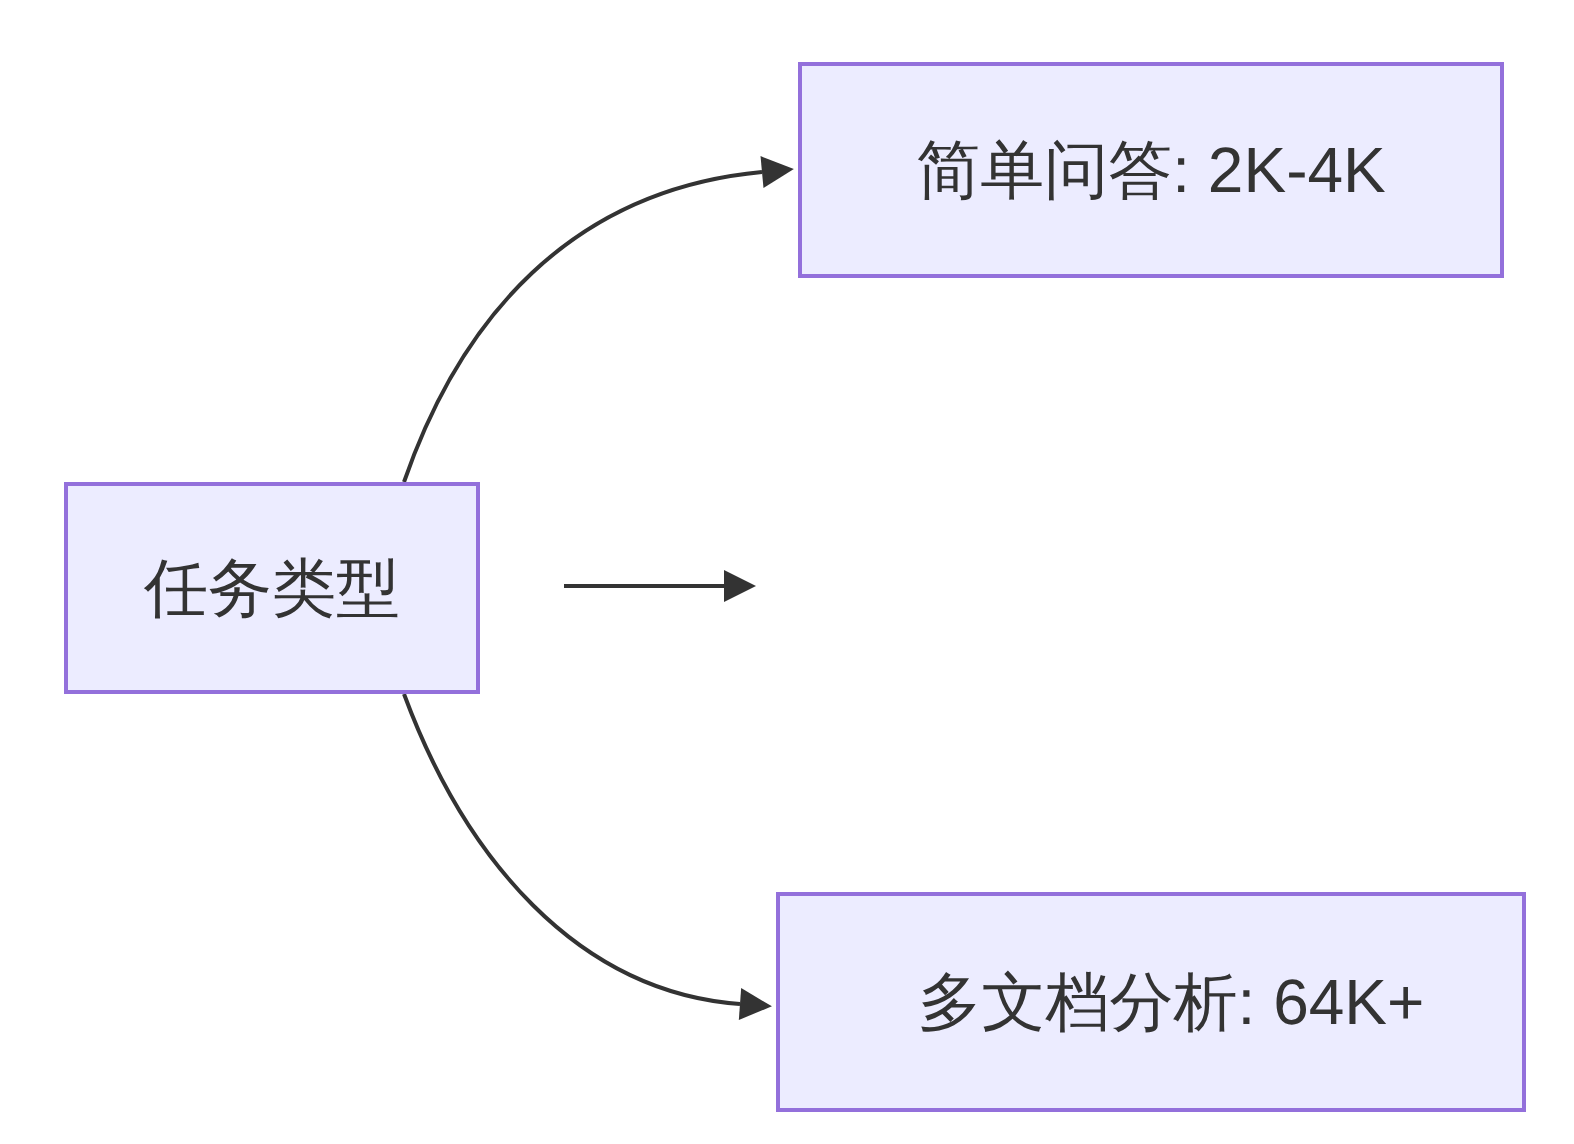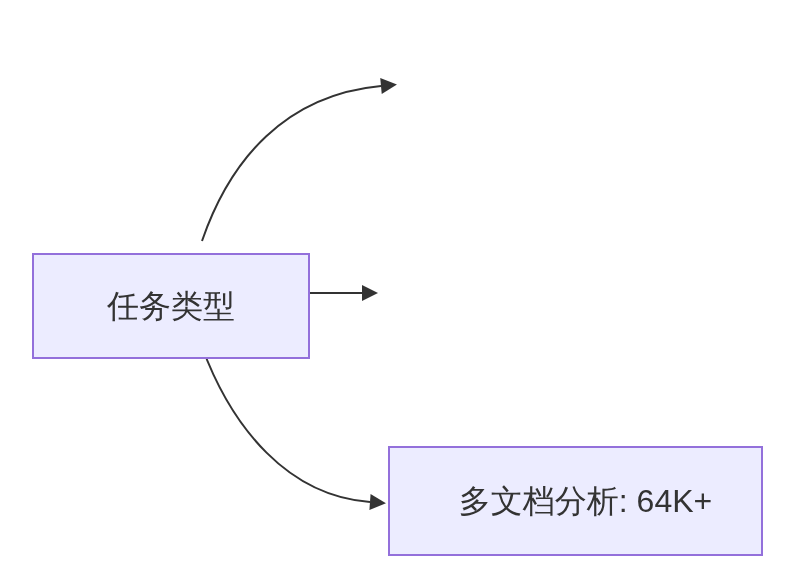--- a/index.html
+++ b/index.html
@@ -35,21 +35,21 @@
     border: 2px solid #9370DB;
     color: #333333;
     font-size: 32px;
     line-height: 1.2;
     display: flex;
     align-items: center;
     justify-content: center;
     text-align: center;
     white-space: nowrap;
   }
-  .node-root        { left: 32px;  top: 241px; width: 278px; height: 106px; margin-top: 12px; }
+  .node-root        { left: 32px;  top: 241px; width: 208px; height: 106px; }
   .node-simple-qa   { left: 399px; top: 31px;  width: 353px; height: 108px; }
   .node-doc-summary { left: 380px; top: 238px; width: 392px; height: 110px; }
   .node-multi-doc   { left: 388px; top: 446px; width: 375px; height: 110px; padding-left: 20px; }
 </style>
 </head>
 <body>
 
 <div class="canvas">
 
   <svg class="edges" viewBox="0 0 787 572" xmlns="http://www.w3.org/2000/svg">
@@ -60,19 +60,22 @@
     </defs>
     <path class="edge" d="M 202 241 C 230 160, 285 95, 381 86" marker-end="url(#arrowhead)"></path>
     <path class="edge" d="M 282 293 L 362 293" marker-end="url(#arrowhead)"></path>
     <path class="edge" d="M 202 347 C 232 428, 288 496, 370 502" marker-end="url(#arrowhead)"></path>
   </svg>
 
   <div class="node node-root">
     <span>任务类型</span>
   </div>
 
+  <div class="node node-simple-qa">
+    <span>简单问答: 2K-4K</span>
+  </div>
 
 
   <div class="node node-multi-doc">
     <span>多文档分析: 64K+</span>
   </div>
 
 </div>
 
 </body></html>

